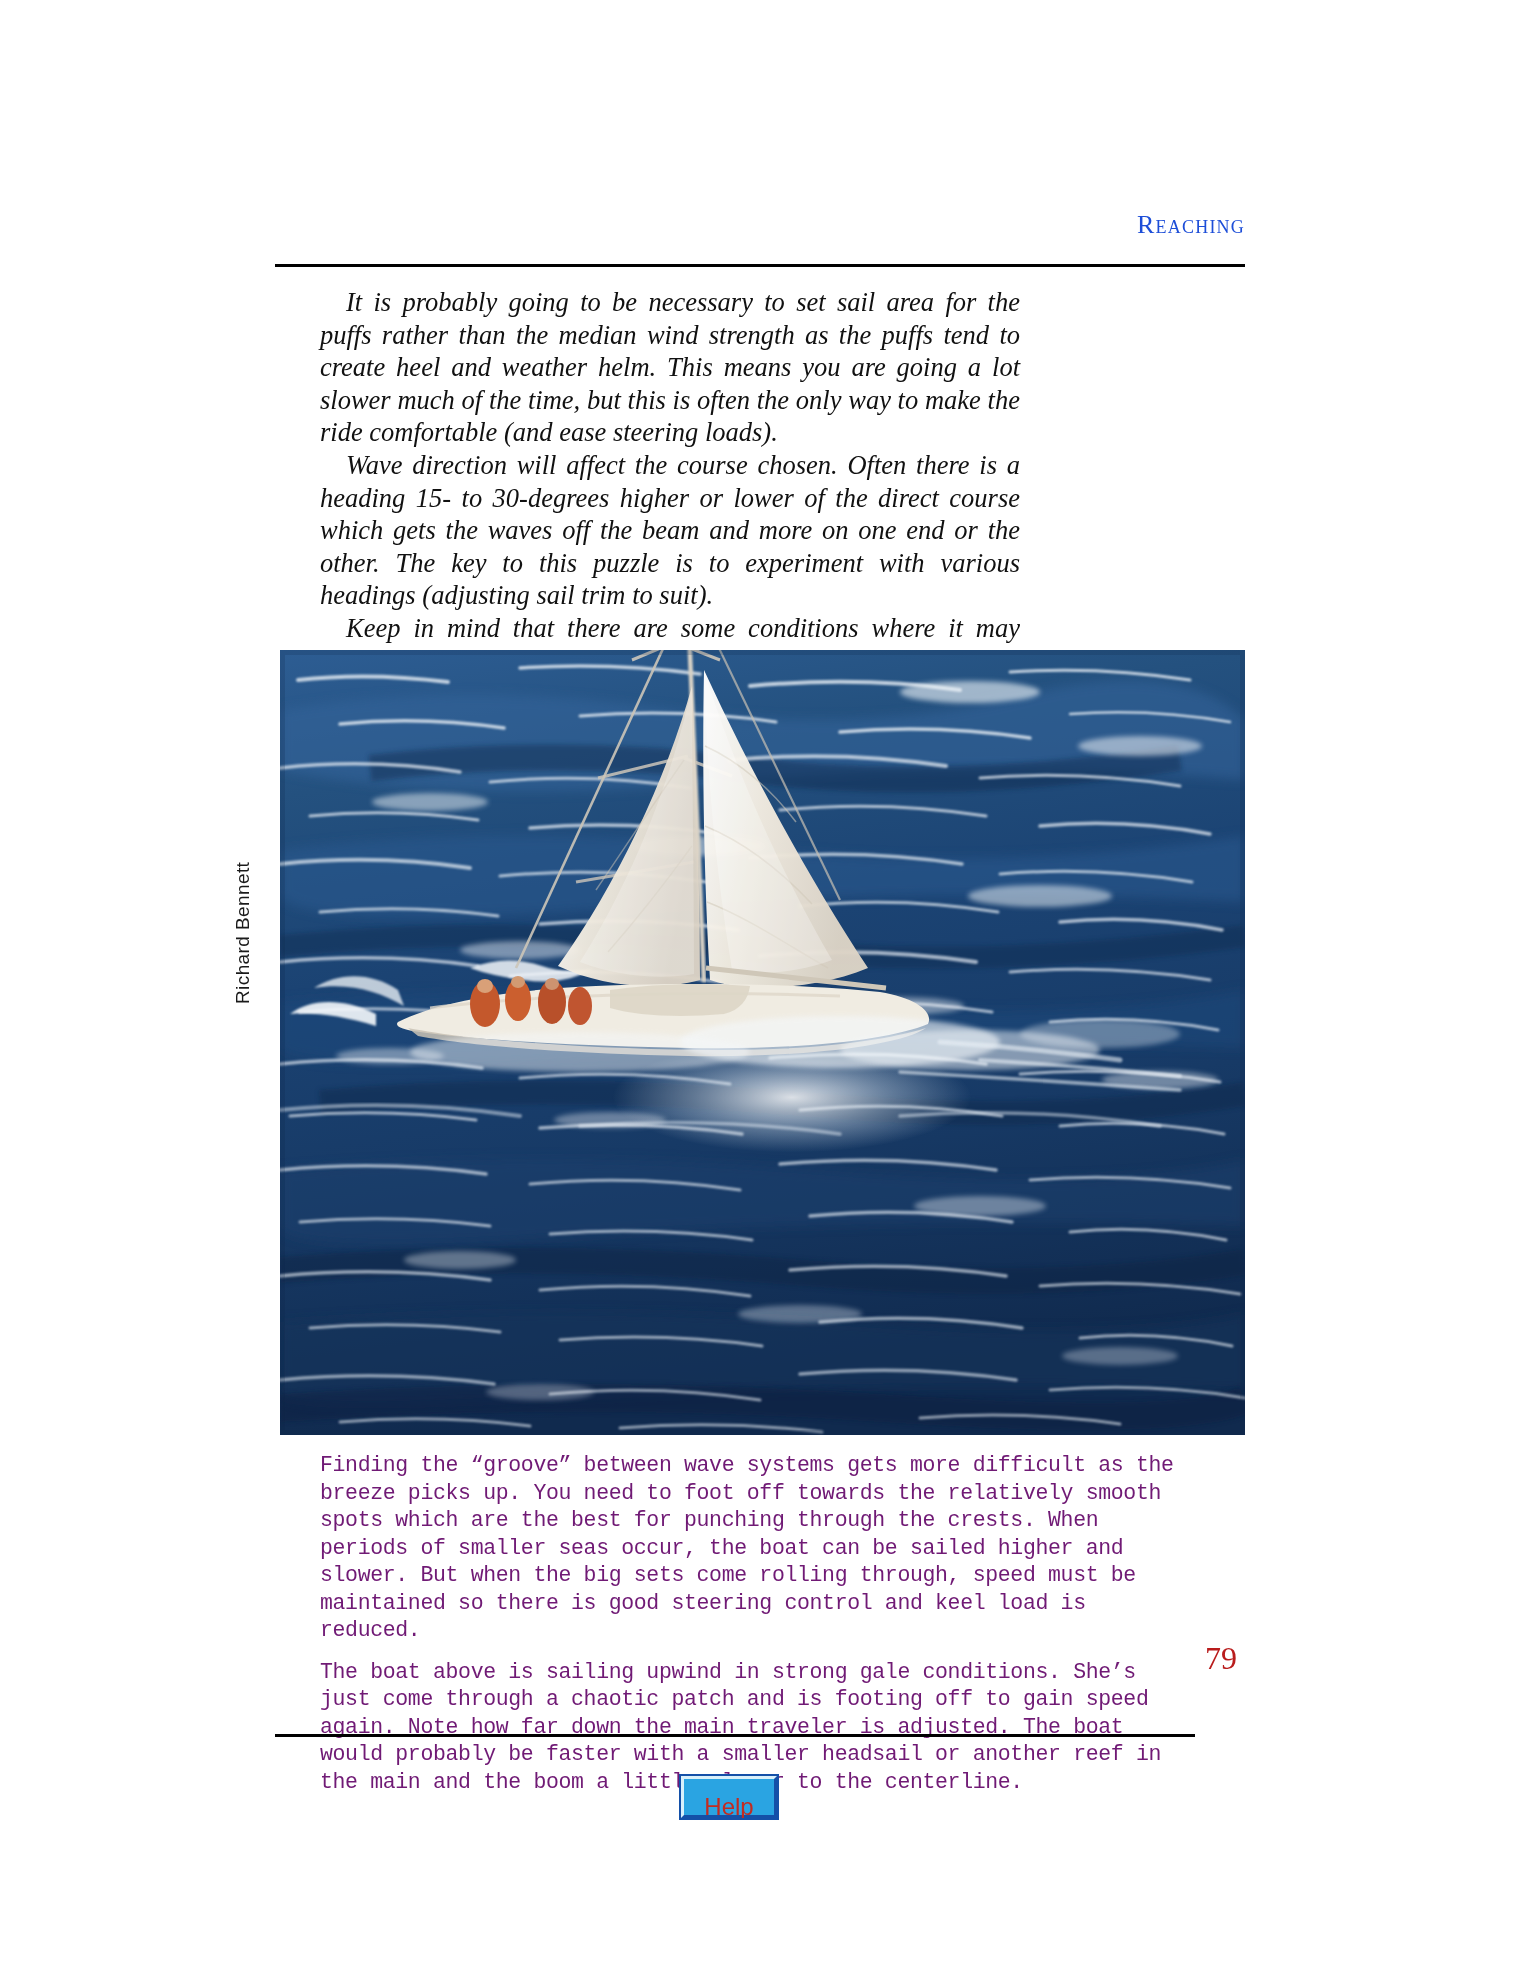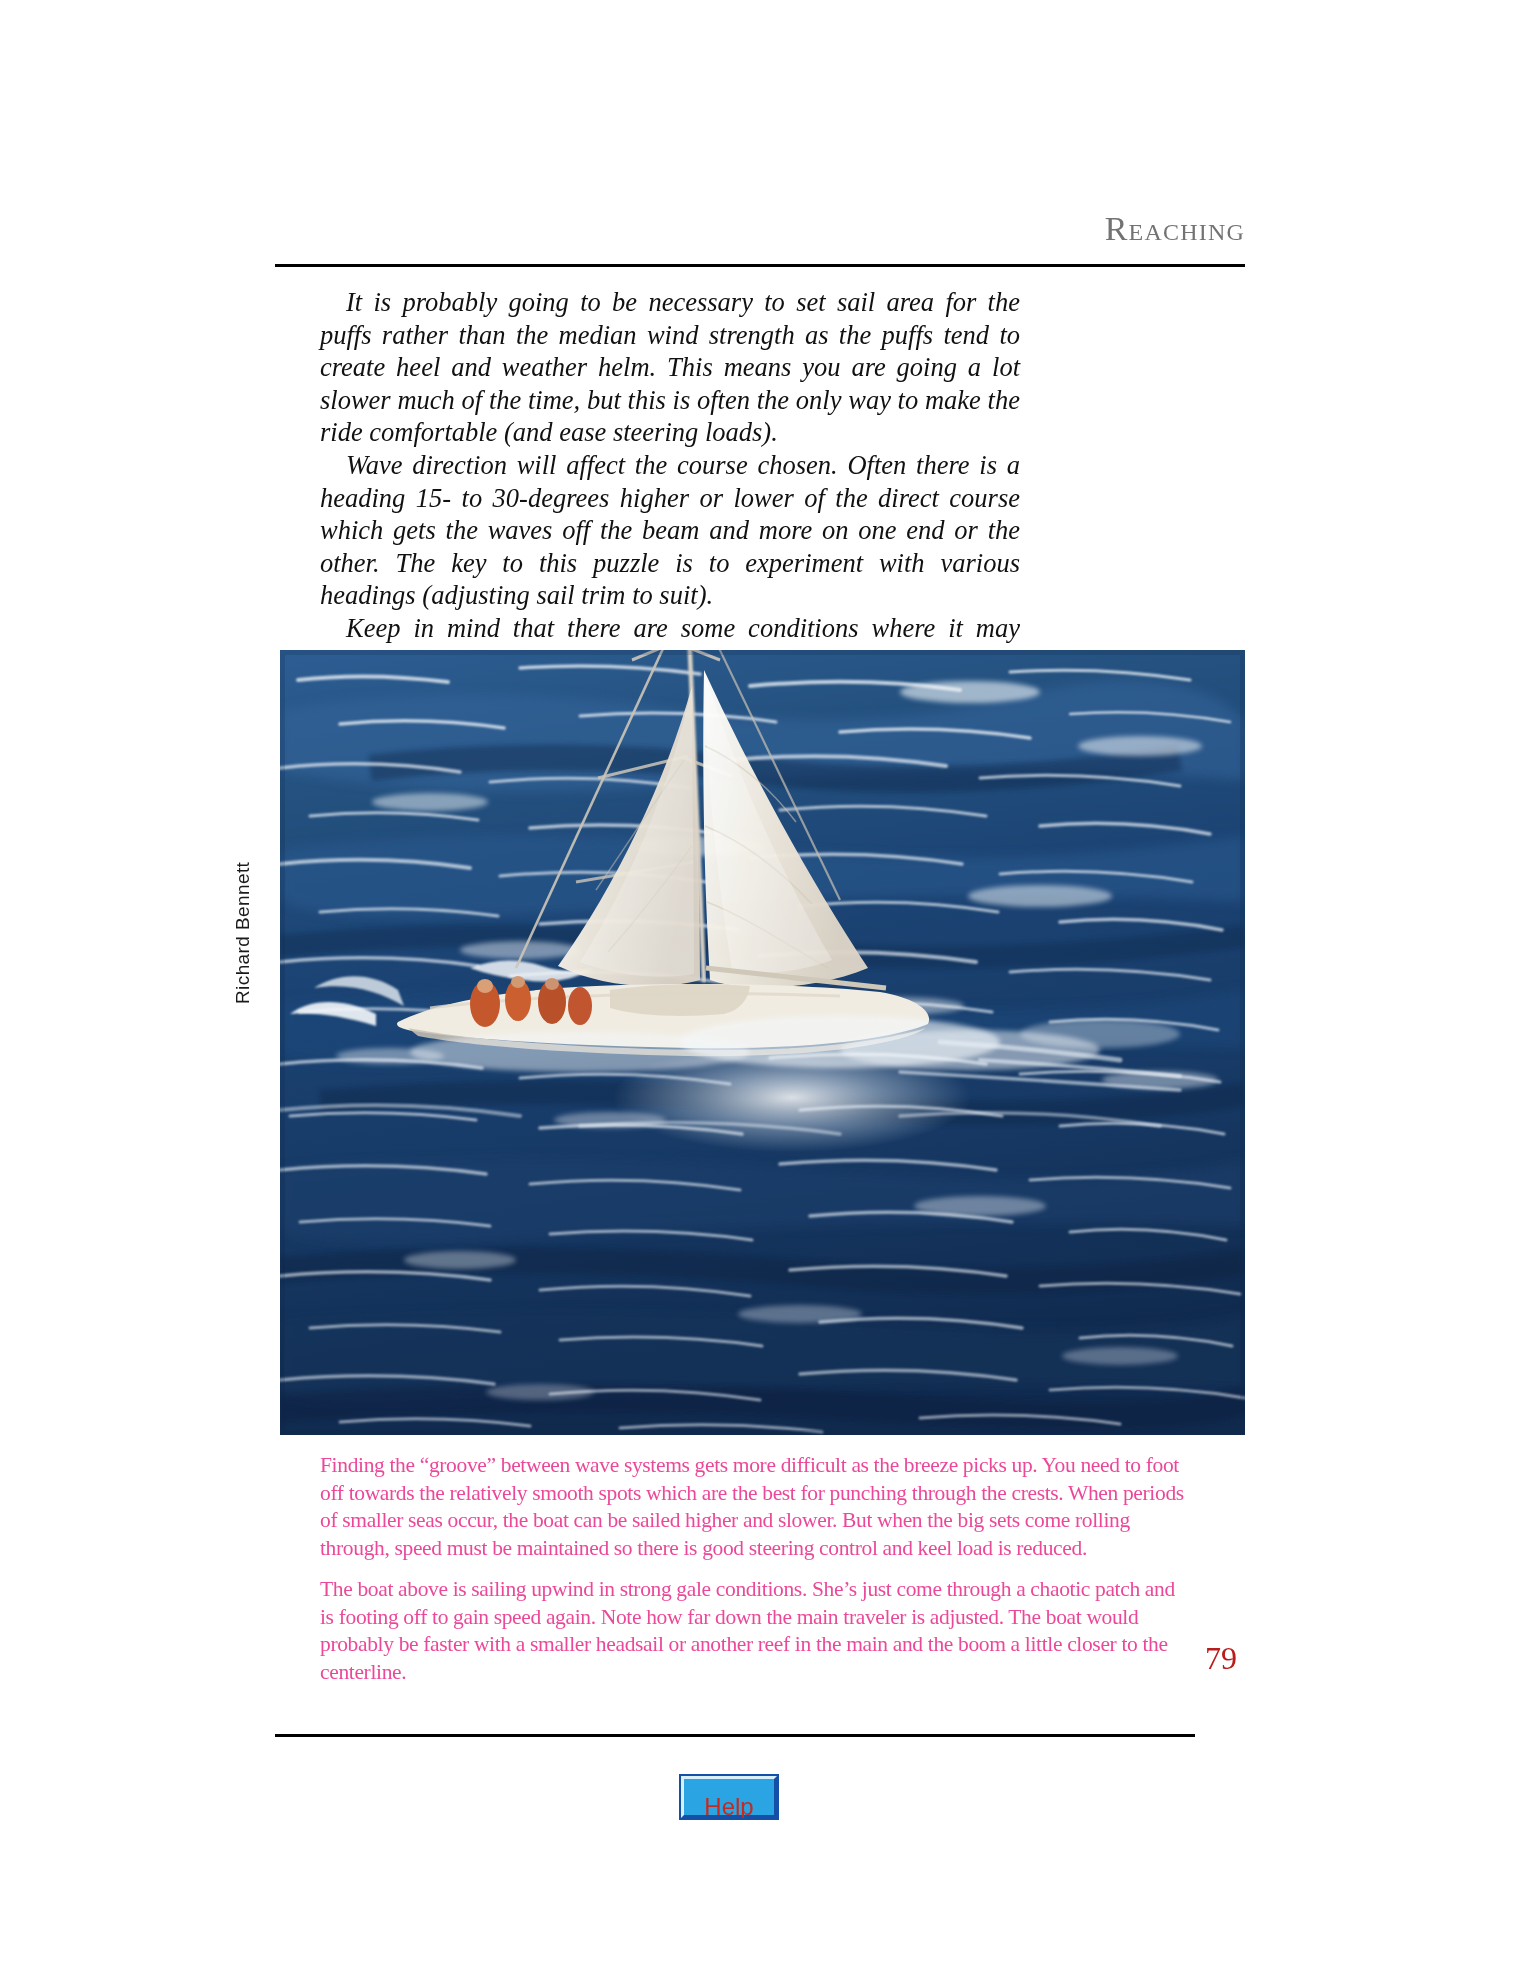--- a/index.html
+++ b/index.html
@@ -27,23 +27,23 @@
   }
 
   
   .running-head {
     position: absolute;
     left: 275px;
     top: 210px;
     width: 970px;
     text-align: right;
     font-family: "Liberation Serif", serif;
-    font-size: 34px;
+    font-size: 26px;
     letter-spacing: 1.2px;
-    color: #737373;
+    color: #1d4ed8;
     font-variant: small-caps;
     white-space: nowrap;
   }
 
   .rule-top {
     position: absolute;
     left: 275px;
     top: 264px;
     width: 970px;
     height: 3px;
@@ -98,24 +98,24 @@
 
   
   .caption-col {
     position: absolute;
     left: 320px;
     top: 1452px;
     width: 865px;
   }
   .caption-col p {
     margin: 0 0 14px 0;
-    font-family: Liberation Serif, serif;
+    font-family: Liberation Mono, monospace;
     font-size: 21.5px;
     line-height: 27.5px;
-    color: #ec4899;
+    color: #701a75;
     text-align: left;
     letter-spacing: -0.35px;
   }
   .caption-col p:last-child { margin-bottom: 0; }
 
   
   .rule-bottom {
     position: absolute;
     left: 275px;
     top: 1734px;

